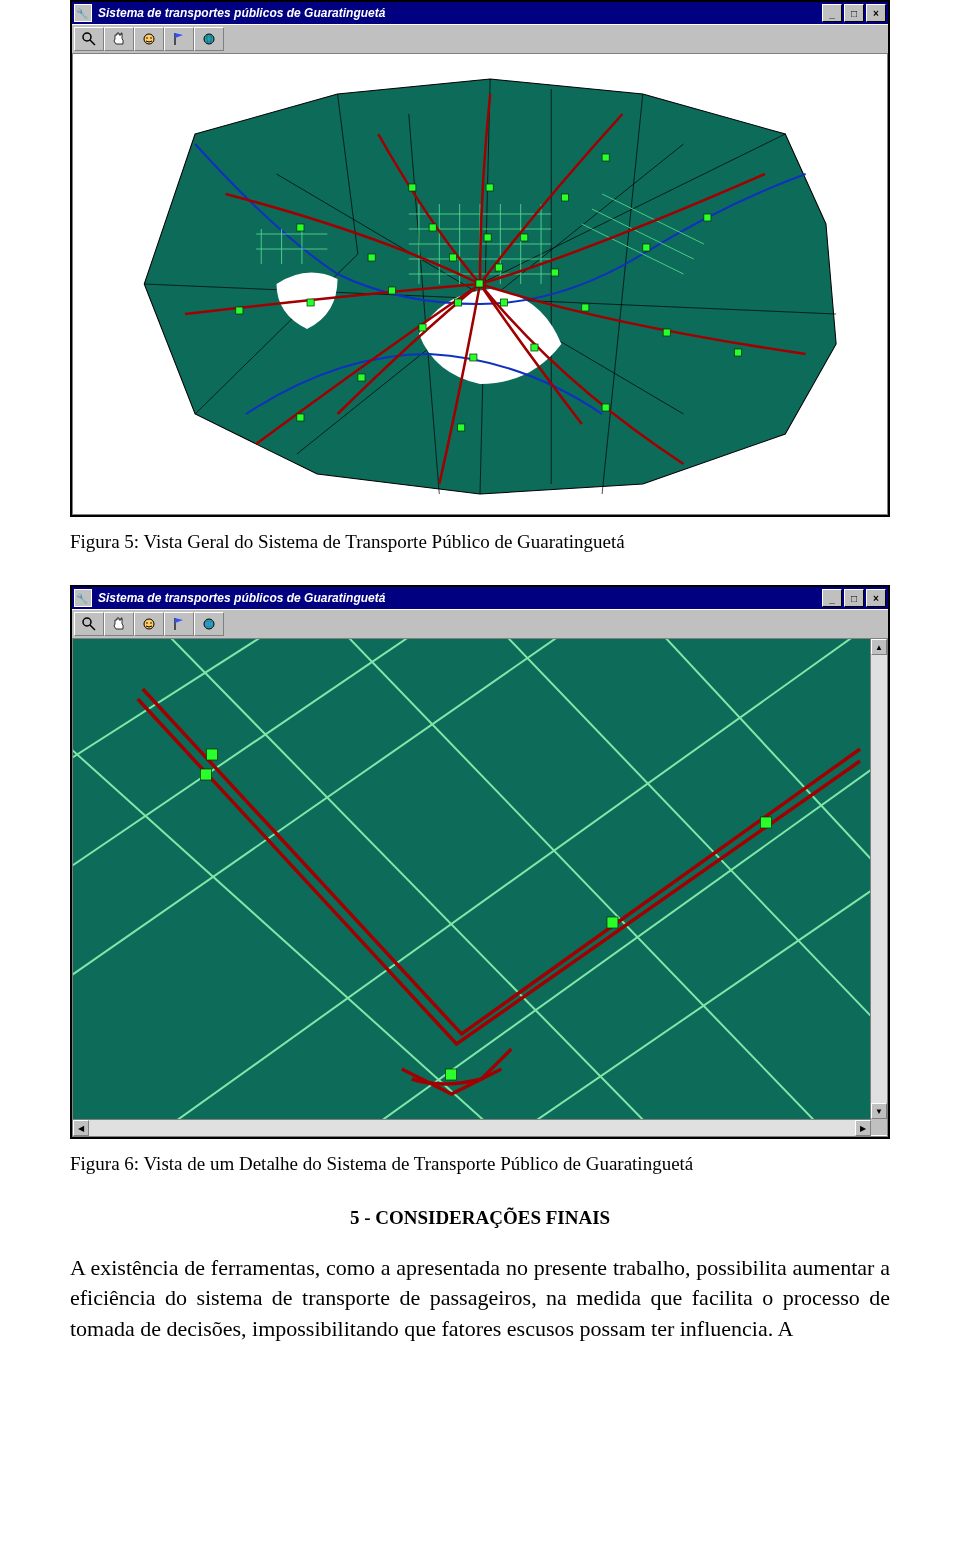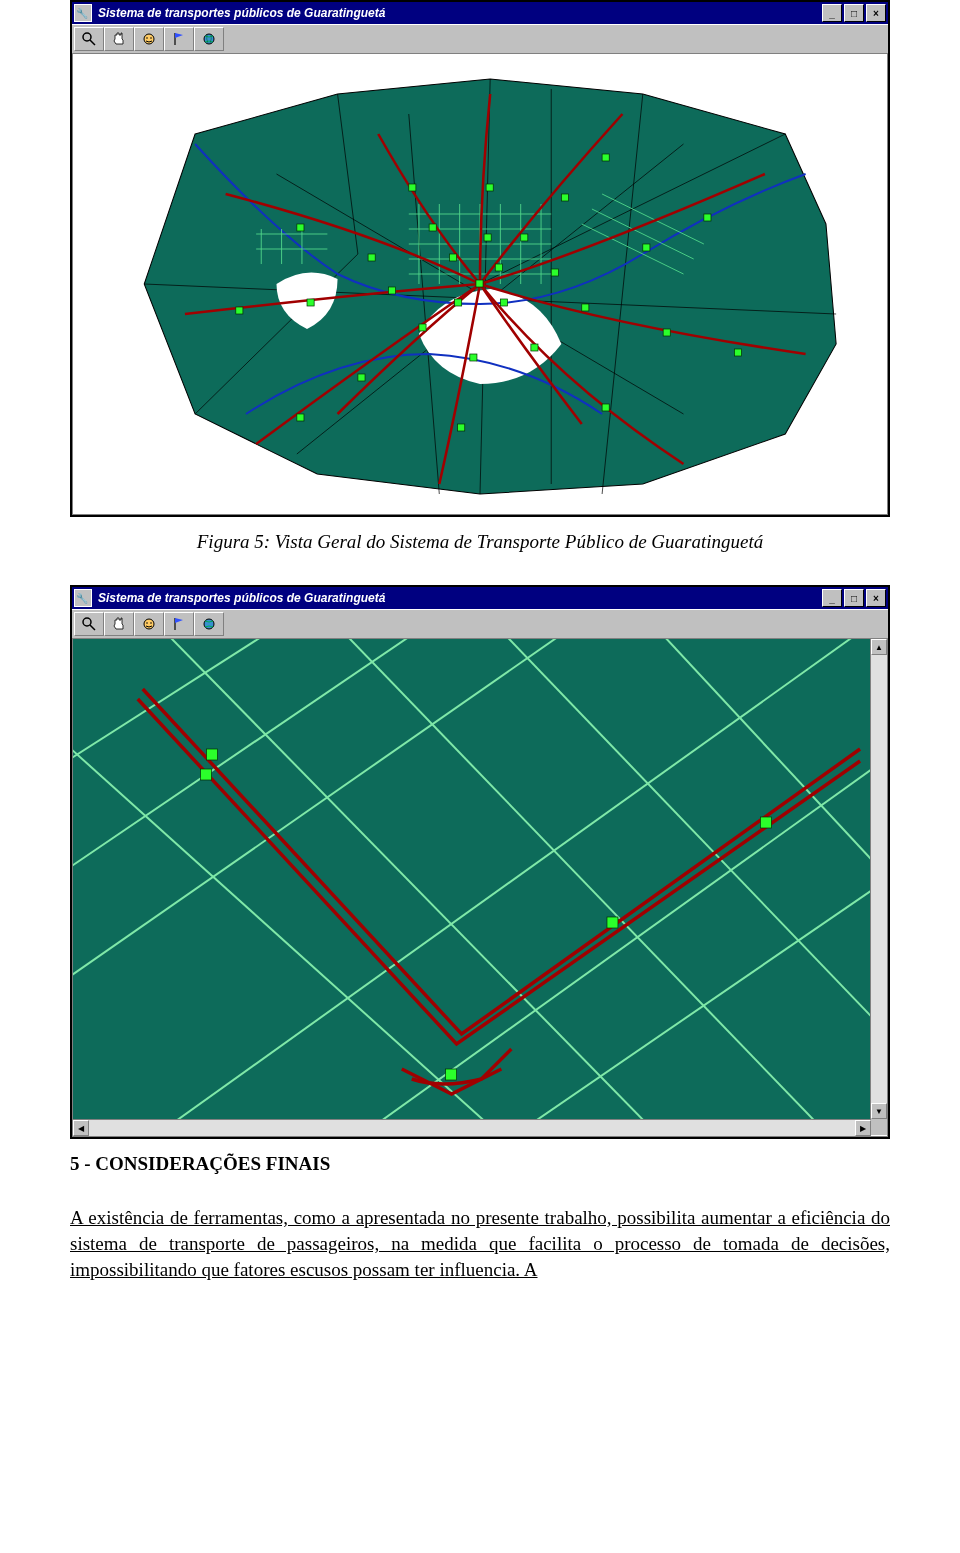--- a/index.html
+++ b/index.html
@@ -98,35 +98,34 @@
     border-top-color:#fff; border-left-color:#fff;
     box-sizing:border-box;
     font-size:8px;
     display:flex; align-items:center; justify-content:center;
   }
   .scroll-track { flex:1; background:#e0e0e0; }
   .scroll-corner { width:16px; height:16px; background:#c0c0c0; }
   .map-outer2 { display:flex; flex-direction:column; border:1px solid #808080; background:#fff; }
   
   .caption {
-    text-align: center;
-    font-style: italic;
+    text-align: left;
     font-size: 19px;
     margin: 10px 0 32px 0;
   }
   .section-title {
     font-weight: bold;
     font-size: 19px;
-    margin: 14px 0 30px 0;
+    margin: 14px 0 24px 0;
+    text-align: center;
   }
   .body-text {
-    font-size: 19px;
+    font-size: 22px;
     line-height: 1.38;
     text-align: justify;
-    text-decoration: underline;
   }
   
   .region-shape { fill:#0d6b5a; stroke:#000; stroke-width:1; }
   .road-red { stroke:#a00000; stroke-width:2.5; fill:none; }
   .river { stroke:#1030c0; stroke-width:2; fill:none; }
   .white-gap { fill:#fff; }
   .stop { fill:#2bff2b; stroke:#003000; stroke-width:0.7; }
   .map2bg { fill:#0d6b5a; }
 </style>
 </head>
@@ -341,18 +340,19 @@
         <div class="scroll-h" style="flex:1">
           <div class="scroll-btn">◀</div>
           <div class="scroll-track"></div>
           <div class="scroll-btn">▶</div>
         </div>
         <div class="scroll-corner"></div>
       </div>
     </div>
   </div>
 
+  <div class="caption">Figura 6: Vista de um Detalhe do Sistema de Transporte Público de Guaratinguetá</div>
 
   <div class="section-title">5 - CONSIDERAÇÕES FINAIS</div>
 
   <div class="body-text">A existência de ferramentas, como a apresentada no presente trabalho, possibilita aumentar a eficiência do sistema de transporte de passageiros, na medida que facilita o processo de tomada de decisões, impossibilitando que fatores escusos possam ter influencia. A</div>
 
 </div>
 
 </body></html>

